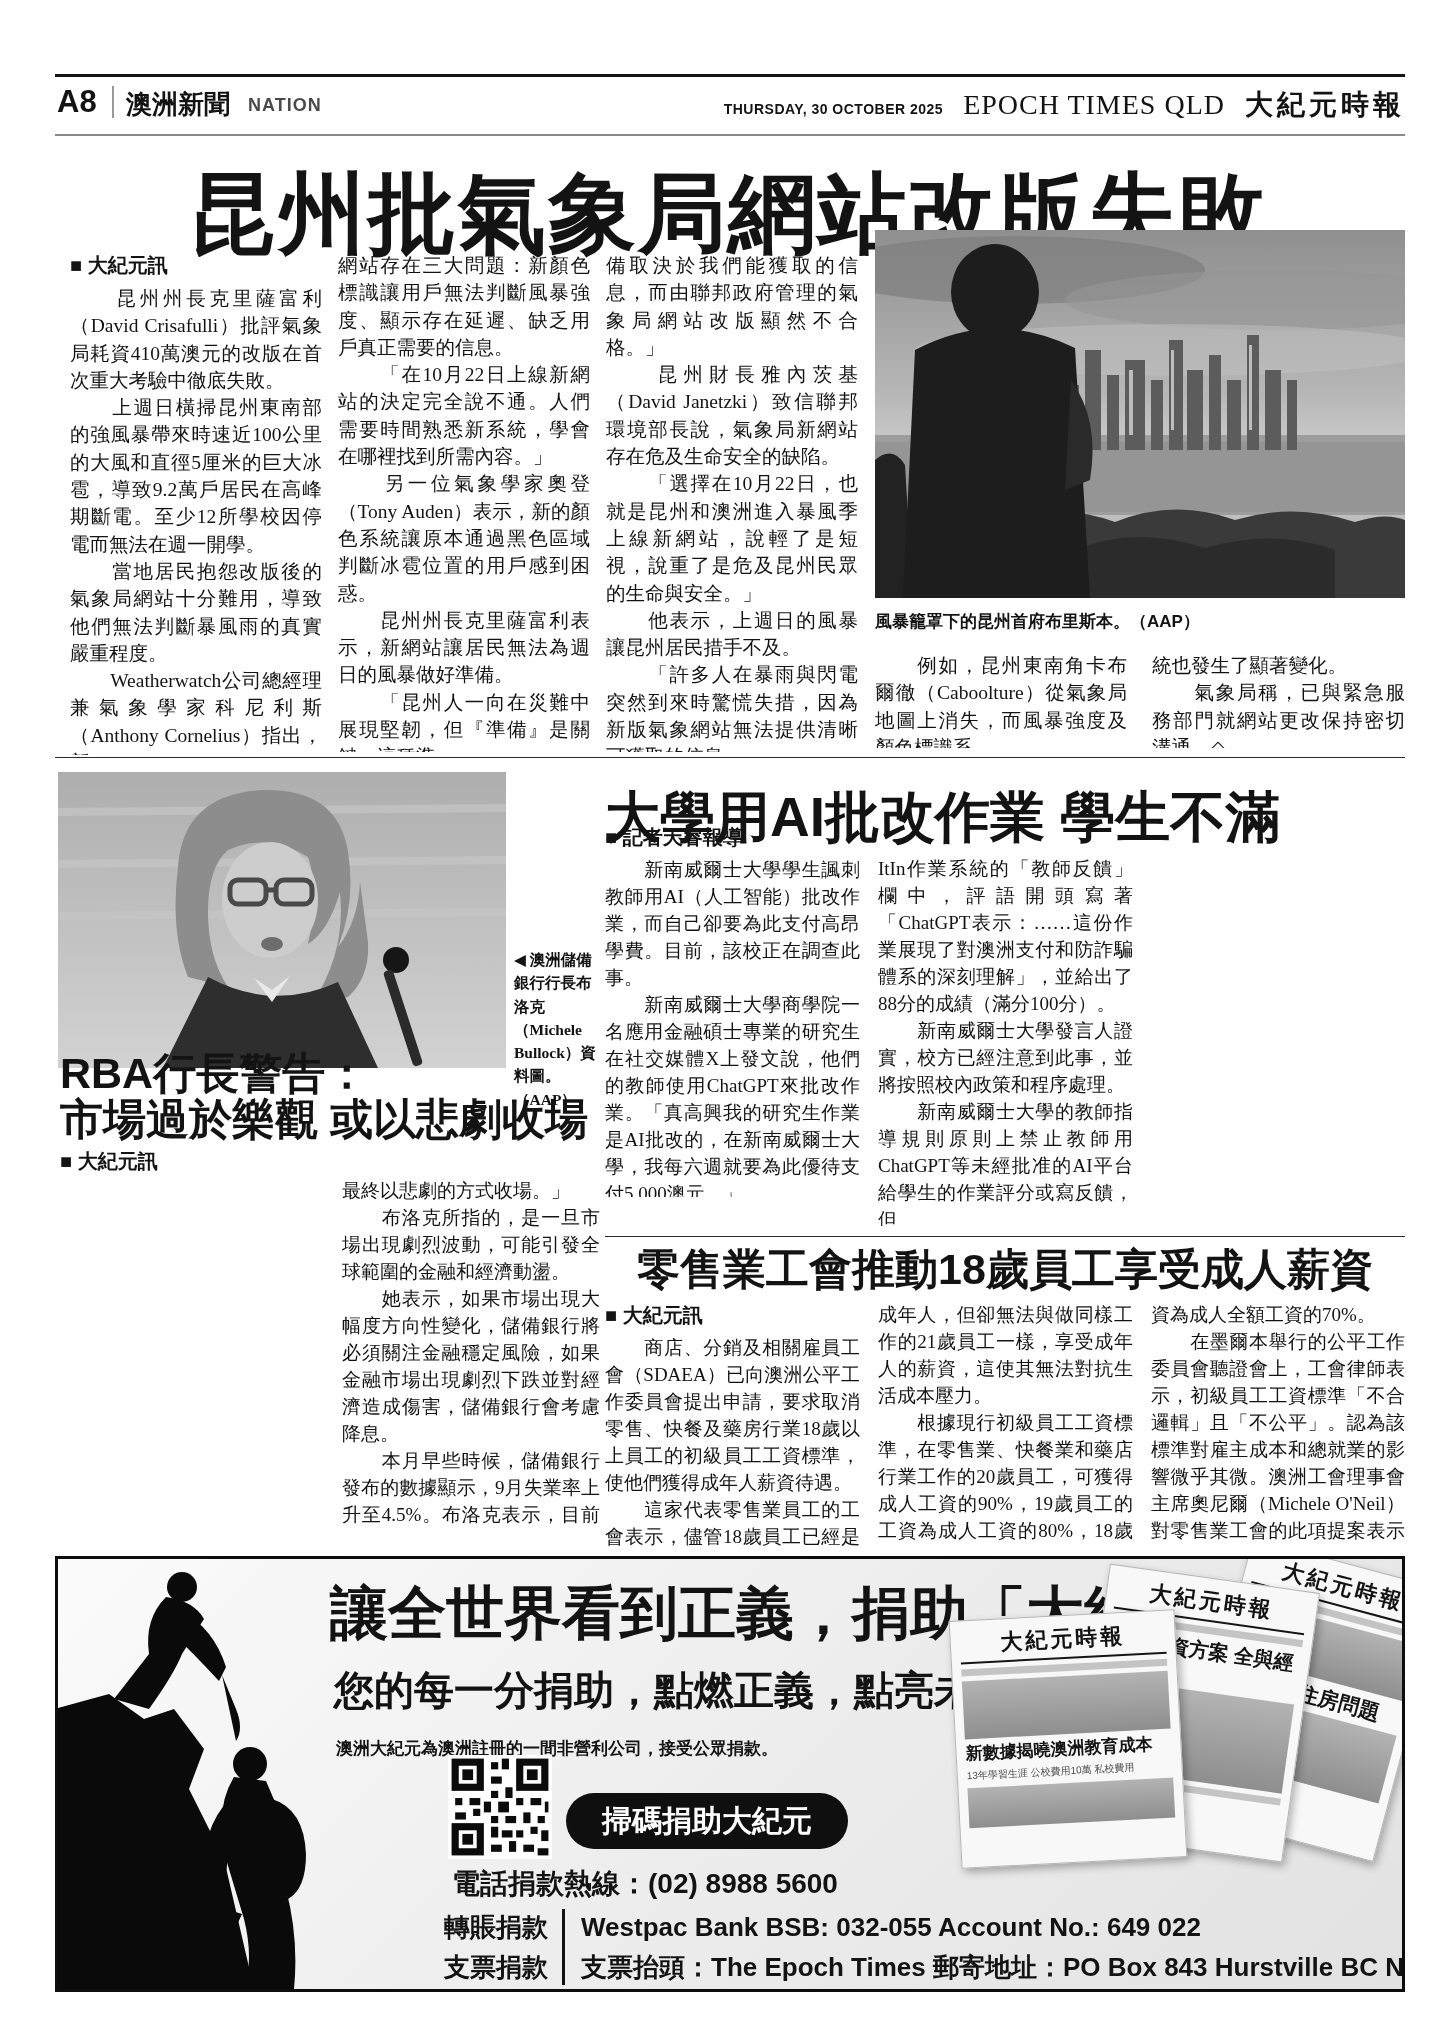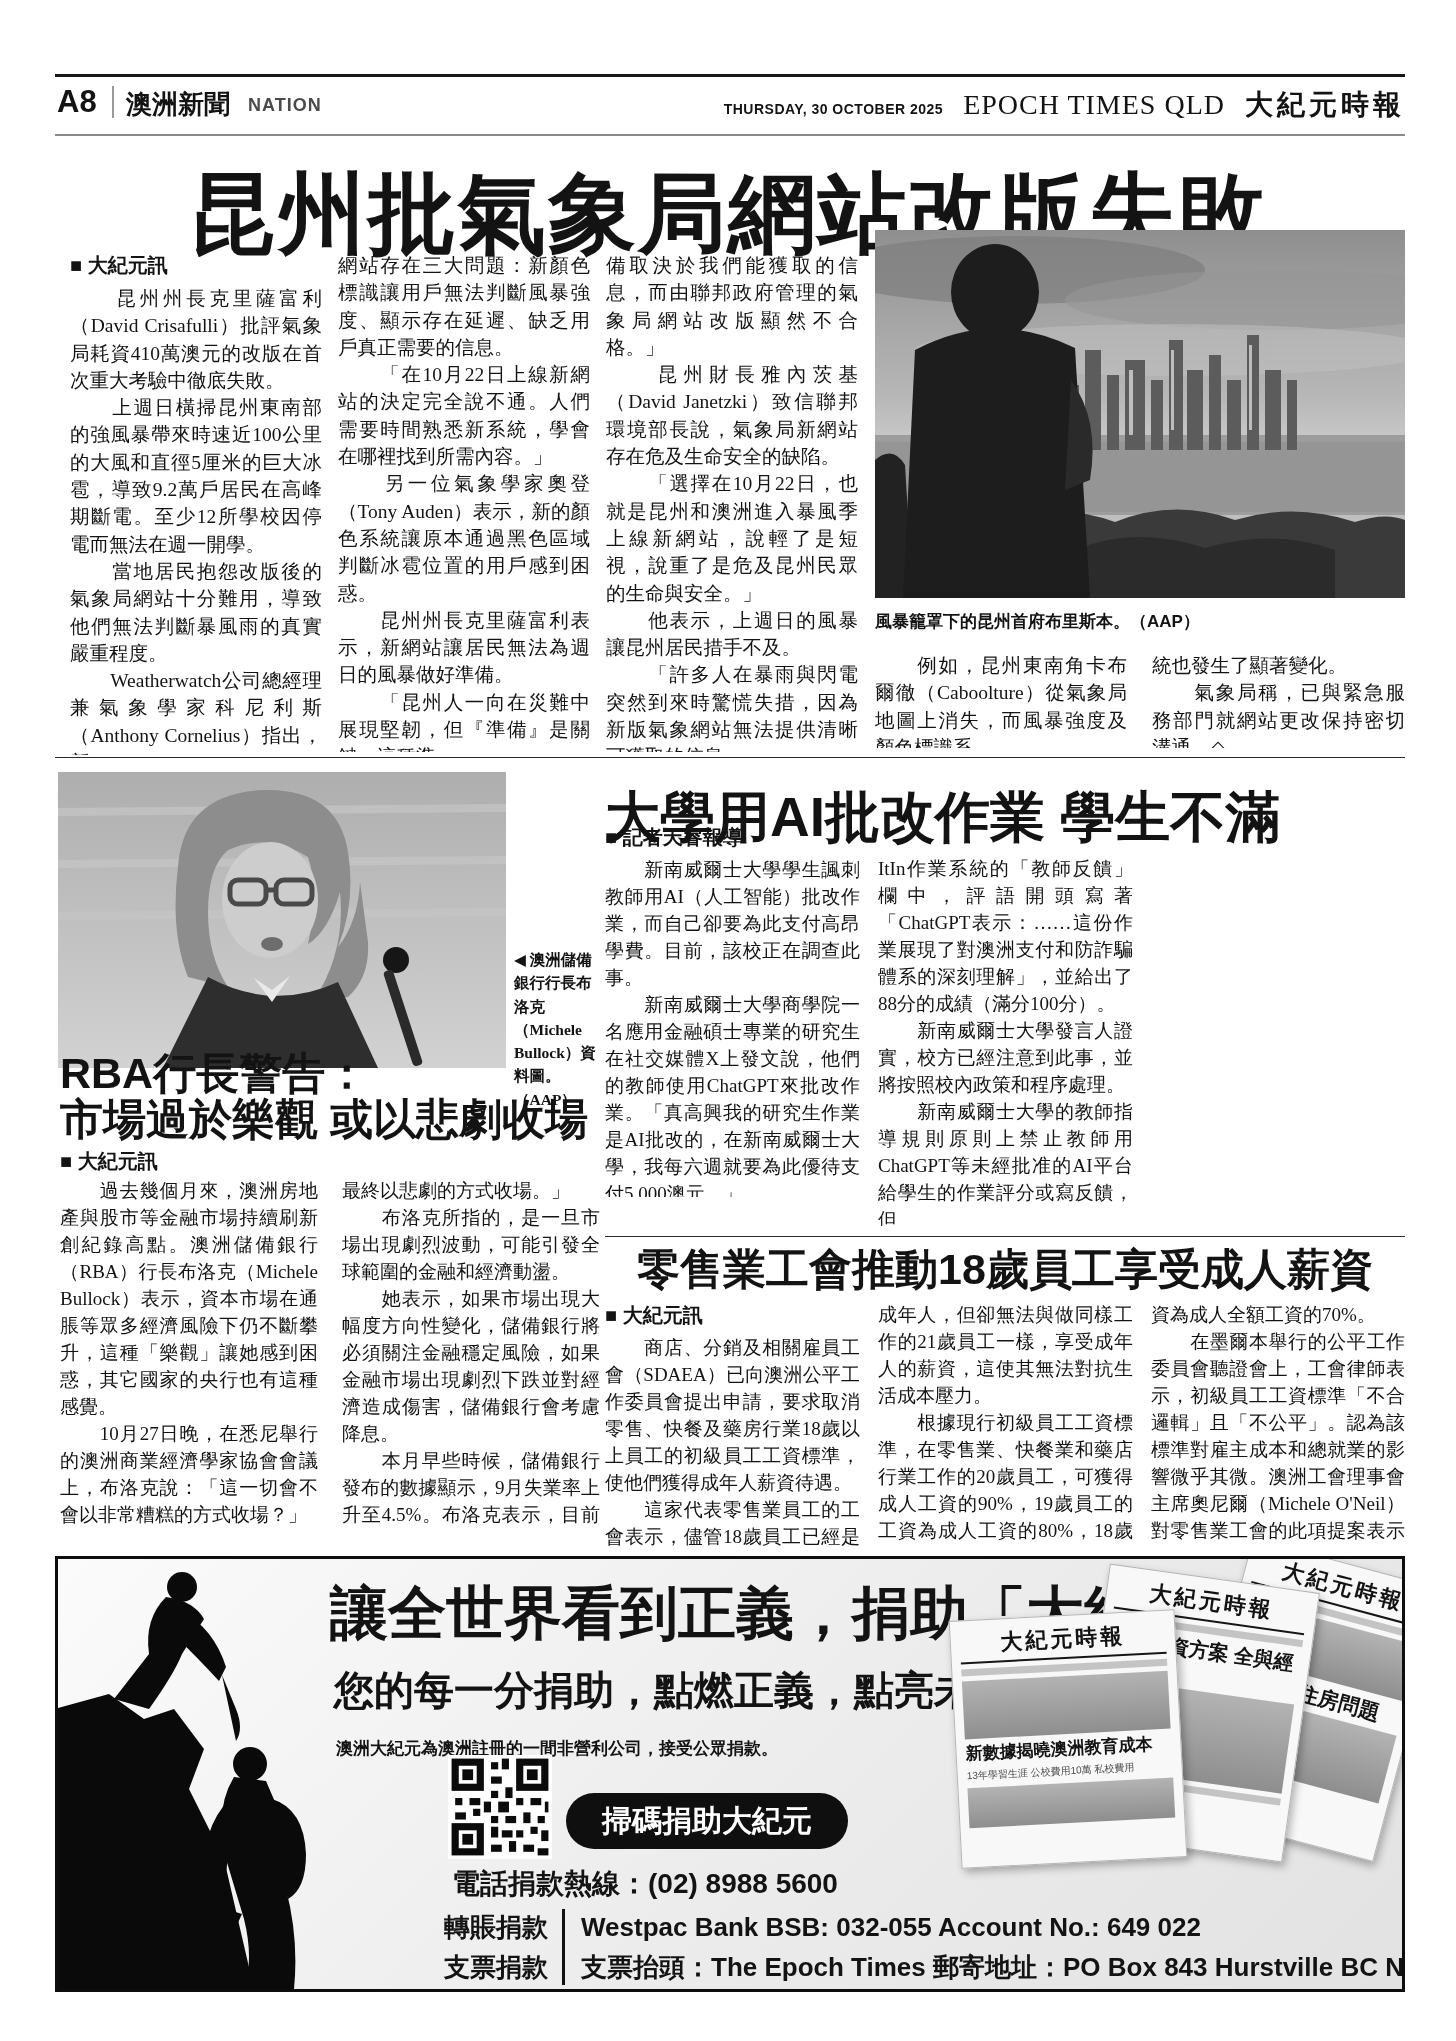--- a/index.html
+++ b/index.html
@@ -205,24 +205,20 @@
       </g>
     </svg>
   </div>
   <div class="abs side-caption serif" style="left:514px;top:948px;width:88px;">◀ 澳洲儲備銀行行長布洛克（Michele Bullock）資料圖。（AAP）</div>
 
   <div class="abs h2-sans" style="left:60px;top:1050px;width:545px;font-size:43px;">
     <div>RBA行長警告：</div>
     <div>市場過於樂觀 或以悲劇收場</div>
   </div>
   <div class="abs byline" style="left:60px;top:1148px;">■ 大紀元訊</div>
-  <div class="abs col b2" style="left:60px;top:1178px;width:258px;height:348px;">
-      <p>　　過去幾個月來，澳洲房地產與股市等金融市場持續刷新創紀錄高點。澳洲儲備銀行（RBA）行長布洛克（Michele Bullock）表示，資本市場在通脹等眾多經濟風險下仍不斷攀升，這種「樂觀」讓她感到困惑，其它國家的央行也有這種感覺。</p>
-      <p>　　10月27日晚，在悉尼舉行的澳洲商業經濟學家協會會議上，布洛克說：「這一切會不會以非常糟糕的方式收場？」</p>
-    </div>
   <div class="abs col b2" style="left:342px;top:1178px;width:258px;height:348px;">
       <p>最終以悲劇的方式收場。」</p>
       <p>　　布洛克所指的，是一旦市場出現劇烈波動，可能引發全球範圍的金融和經濟動盪。</p>
       <p>　　她表示，如果市場出現大幅度方向性變化，儲備銀行將必須關注金融穩定風險，如果金融市場出現劇烈下跌並對經濟造成傷害，儲備銀行會考慮降息。</p>
       <p>　　本月早些時候，儲備銀行發布的數據顯示，9月失業率上升至4.5%。布洛克表示，目前的失業率和通脹水平都略高，但整體仍在儲備銀行的預期範圍內。◇</p>
     </div>
 
   <div class="abs h2-sans" style="left:605px;top:788px;width:800px;font-size:55px;white-space:nowrap;">大學用AI批改作業 學生不滿</div>
 
   <div class="abs" style="left:605px;top:824px;width:255px;">

